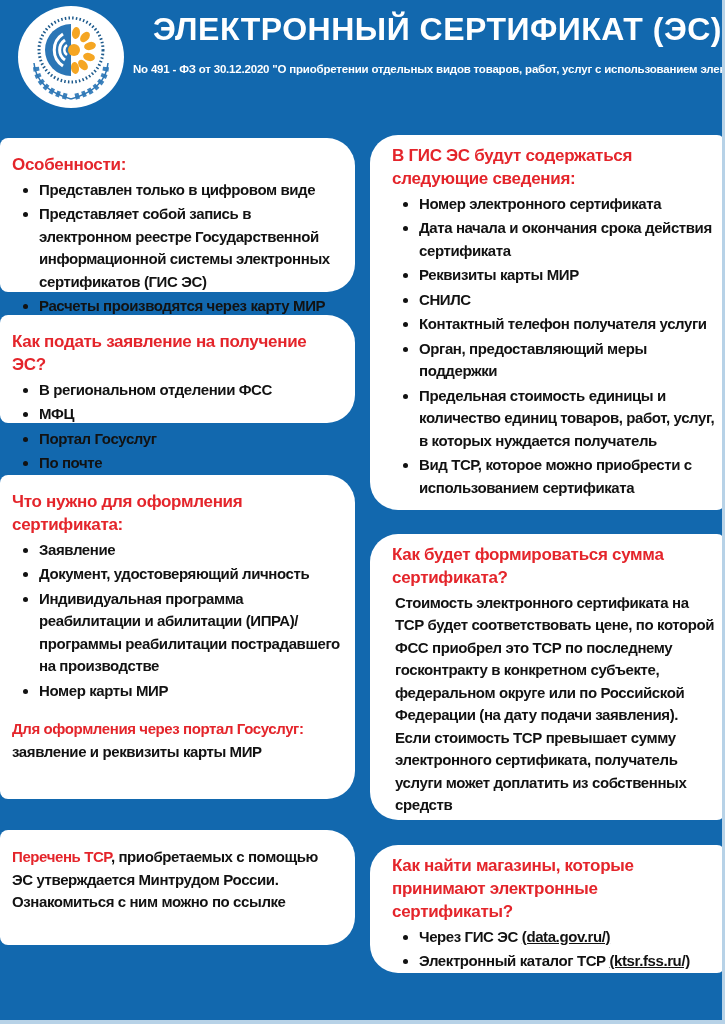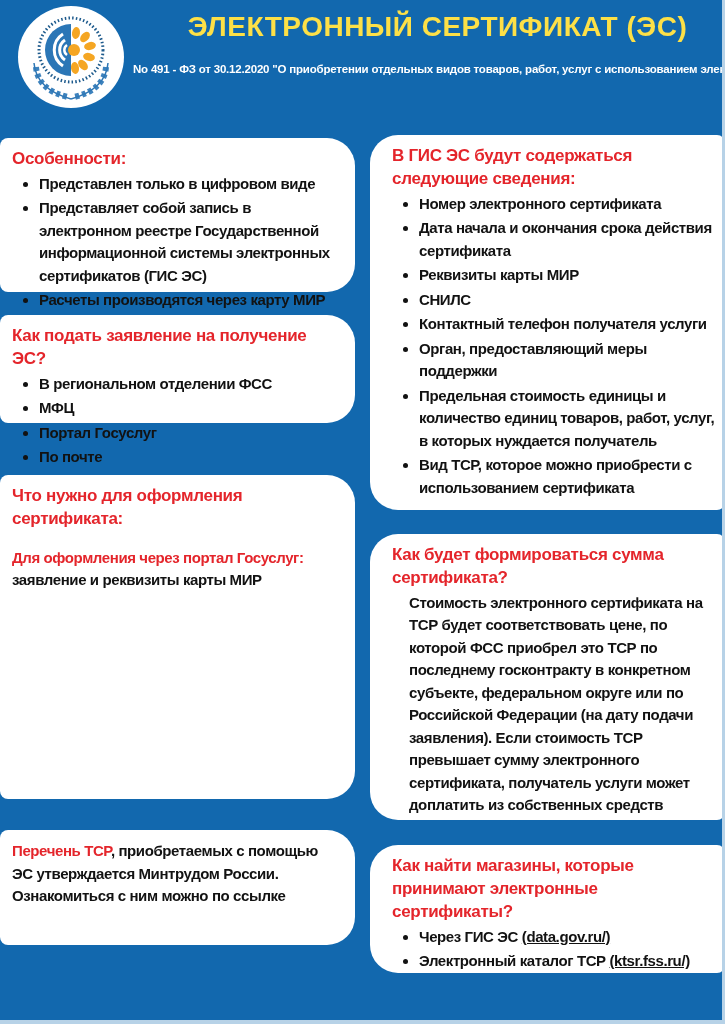--- a/index.html
+++ b/index.html
@@ -7,55 +7,55 @@
     width:725px;height:1024px;position:relative;overflow:hidden;
     background:#1268ae;
     font-family:"Liberation Sans", sans-serif;
   }
   .poster{position:absolute;inset:0;}
 
   
   .logo{position:absolute;left:16px;top:5px;width:110px;height:105px;}
   .header-title{
     position:absolute;left:150px;top:12px;width:575px;
-    text-align:center;color:#fde047;font-weight:bold;font-size:28px;
+    text-align:center;color:#ffffff;font-weight:bold;font-size:32px;
     letter-spacing:.5px;line-height:1.1;
   }
   .header-subtitle{
     position:absolute;left:133px;top:63px;width:592px;
     color:#ffffff;font-size:11.5px;font-weight:bold;letter-spacing:-.2px;
     white-space:nowrap;overflow:hidden;
   }
 
   
   .card{
     position:absolute;background:#ffffff;box-sizing:border-box;
     color:#121212;font-size:15px;font-weight:bold;letter-spacing:-.4px;
     line-height:1.5;
   }
   .card.left{
     left:0;width:355px;
     border-radius:8px 28px 28px 8px;
-    padding:10px 14px 10px 12px;
+    padding:16px 14px 10px 12px;
   }
   .card.right{
     left:370px;width:355px;
     border-radius:28px 8px 8px 28px;
     padding:10px 8px 28px 22px;
   }
   .card h2{
     margin:0 0 2px 0;color:#e4252b;font-size:17px;line-height:1.35;
     letter-spacing:-.3px;
   }
   .card ul{margin:2px 0 0 0;padding:0 0 0 27px;}
   .card li{margin:0 0 2px 0;}
   .note{margin-top:16px;}
   .red{color:#e4252b;}
   .link{text-decoration:underline;color:#121212;}
-  .body-par{margin:2px 0 0 17px;}
+  .body-par{margin:2px 0 0 3px;}
 
   
   .edge-bottom{position:absolute;left:0;bottom:0;width:725px;height:4px;background:#b7d2e7;}
   .edge-right{position:absolute;right:0;top:0;width:3px;height:1024px;background:#b7d2e7;}
 
   
   #card-l1{top:138px;height:154px;}
   #card-l2{top:315px;height:108px;}
   #card-l3{top:475px;height:324px;}
   #card-l4{top:830px;height:115px;}
@@ -114,20 +114,26 @@
     <ul>
       <li>В региональном отделении ФСС</li>
       <li>МФЦ</li>
       <li>Портал Госуслуг</li>
       <li>По почте</li>
     </ul>
   </div>
 
   <div class="card left" id="card-l3">
     <h2>Что нужно для оформления сертификата:</h2>
+    <ul>
+      <li>Заявление</li>
+      <li>Документ, удостоверяющий личность</li>
+      <li>Индивидуальная программа реабилитации и абилитации (ИПРА)/программы реабилитации пострадавшего на производстве</li>
+      <li>Номер карты МИР</li>
+    </ul>
     <div class="note">
       <span class="red">Для оформления через портал Госуслуг:</span><span> заявление и реквизиты карты МИР</span>
     </div>
   </div>
 
   <div class="card left" id="card-l4">
     <div>
       <span class="red">Перечень ТСР</span><span>, приобретаемых с помощью ЭС утверждается Минтрудом России. Ознакомиться с ним можно по ссылке </span>
     </div>
   </div>

